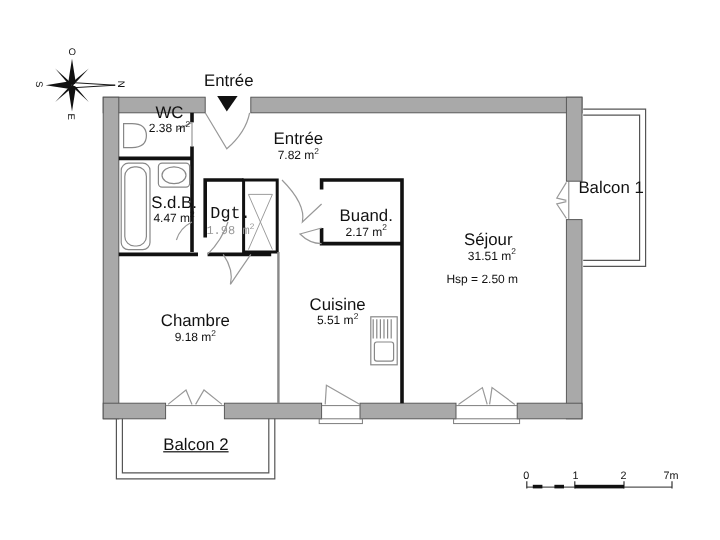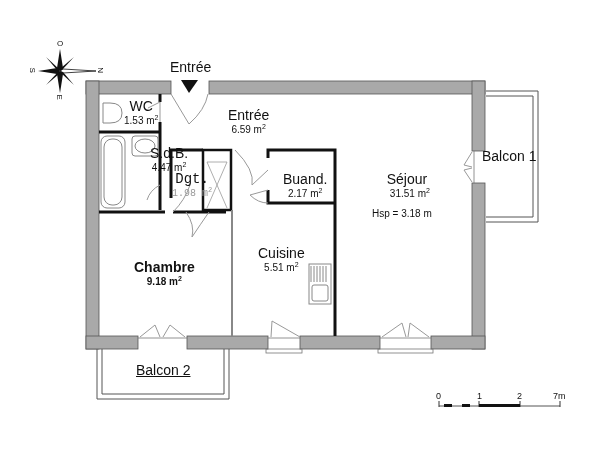--- a/index.html
+++ b/index.html
@@ -127,57 +127,57 @@
   </g>
 </svg>
 
 <div class="lbl" style="left:97px;top:66px;font-size:8px;transform:rotate(90deg);">N</div>
 <div class="lbl" style="left:29px;top:66px;font-size:8px;transform:rotate(90deg);">S</div>
 <div class="lbl" style="left:57px;top:40px;font-size:8px;">O</div>
 <div class="lbl" style="left:56px;top:93px;font-size:8px;transform:rotate(90deg);">E</div>
 
 <div class="lbl name" style="left:170px;top:60px;">Entrée</div>
 
-<div class="lbl" style="left:124px;top:99px;">
+<div class="lbl" style="left:124px;top:86px;">
   <div class="name">WC</div>
-  <div class="area"><span>1.53 m</span><sup>2</sup></div>
+  <div class="area"><span>2.38 m</span><sup>2</sup></div>
 </div>
 
 <div class="lbl" style="left:228px;top:108px;">
   <div class="name">Entrée</div>
-  <div class="area"><span>6.59 m</span><sup>2</sup></div>
+  <div class="area"><span>7.82 m</span><sup>2</sup></div>
 </div>
 
-<div class="lbl" style="left:126px;top:146px;margin-left:24px;">
+<div class="lbl" style="left:126px;top:161px;">
   <div class="name">S.d.B.</div>
   <div class="area"><span>4.47 m</span><sup>2</sup></div>
 </div>
 
 <div class="lbl" style="left:172px;top:172px;font-family:Liberation Mono, monospace;">
   <div class="name">Dgt.</div>
   <div class="area faint"><span>1.98 m</span><sup>2</sup></div>
 </div>
 
 <div class="lbl" style="left:283px;top:172px;">
   <div class="name">Buand.</div>
   <div class="area"><span>2.17 m</span><sup>2</sup></div>
 </div>
 
-<div class="lbl" style="left:382px;top:172px;">
+<div class="lbl" style="left:382px;top:192px;">
   <div class="name">Séjour</div>
   <div class="area" style="margin-left:6px"><span>31.51 m</span><sup>2</sup></div>
-  <div class="area" style="margin-top:9px;margin-left:-10px">Hsp = 3.18 m</div>
+  <div class="area" style="margin-top:9px;margin-left:-10px">Hsp = 2.50 m</div>
 </div>
 
 <div class="lbl" style="left:258px;top:246px;">
   <div class="name">Cuisine</div>
   <div class="area"><span>5.51 m</span><sup>2</sup></div>
 </div>
 
-<div class="lbl" style="left:134px;top:260px;font-weight:bold;">
+<div class="lbl" style="left:134px;top:260px;">
   <div class="name">Chambre</div>
   <div class="area"><span>9.18 m</span><sup>2</sup></div>
 </div>
 
 <div class="lbl name" style="left:482px;top:149px;">Balcon 1</div>
 
 <div class="lbl name" style="left:136px;top:363px;text-decoration:underline;">Balcon 2</div>
 
 <div class="scale-t" style="left:436px;top:391px;">0</div>
 <div class="scale-t" style="left:477px;top:391px;">1</div>

